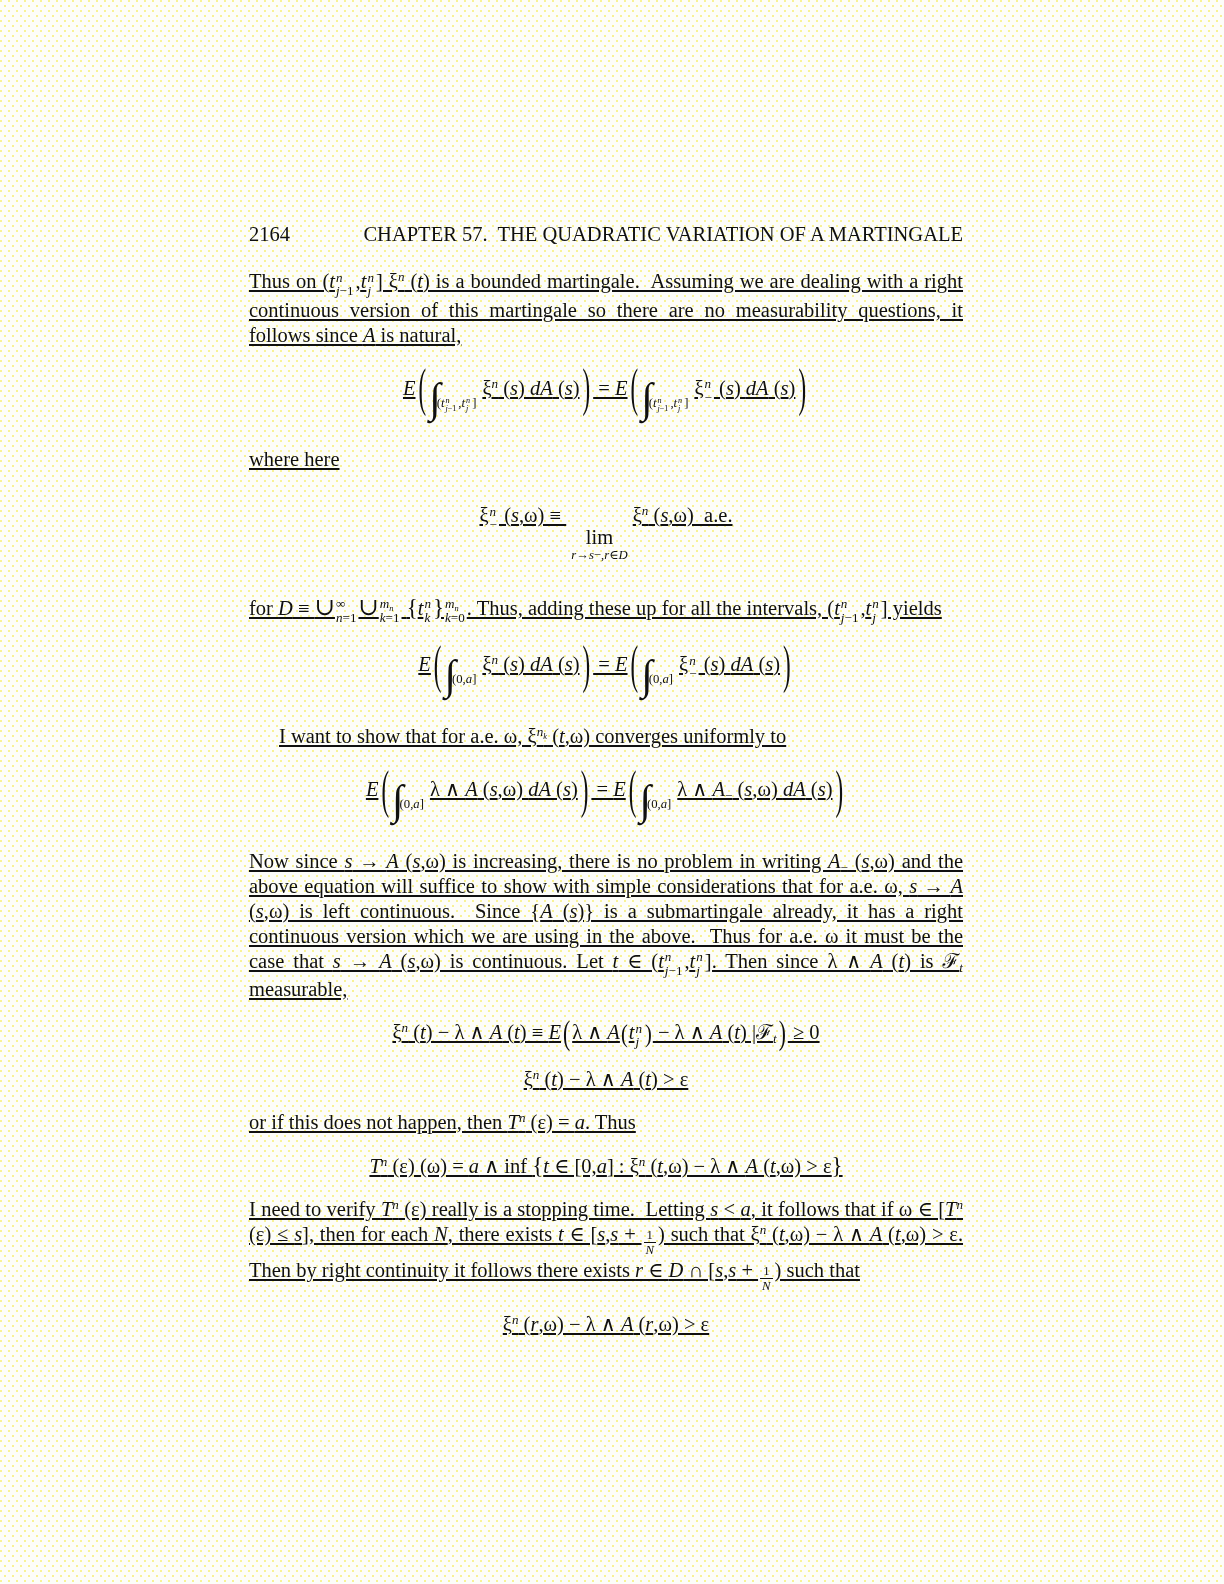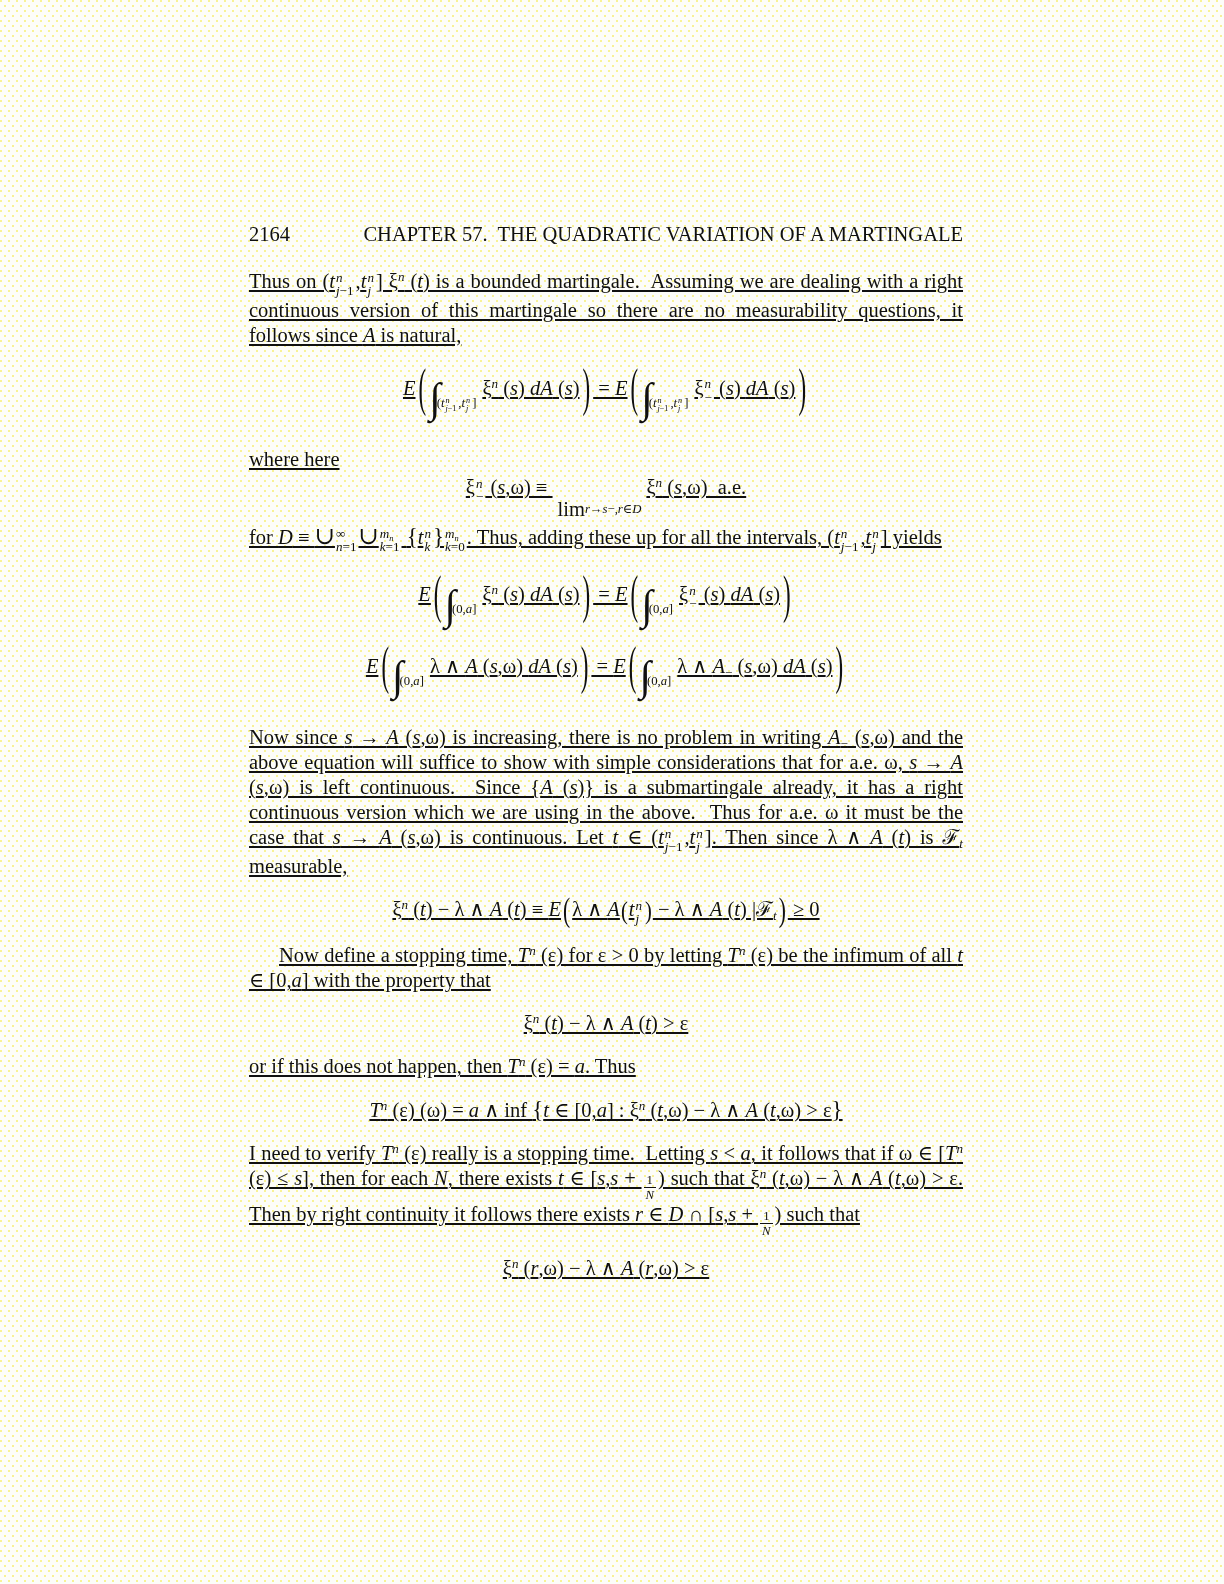--- a/index.html
+++ b/index.html
@@ -27,37 +27,37 @@
   .header{
     display:flex;justify-content:space-between;
     font-size:20.5px;line-height:25px;
     margin-bottom:22px;
   }
   .header span{white-space:pre;}
   .body-col{font-size:20.5px;line-height:25px;text-decoration:underline;}
   .para{text-align:justify;margin:3px 0;}
   .para.indent{text-indent:30px;}
   .line{margin:3px 0;}
-  .disp{text-align:center;margin:3px 0;}
+  .disp{text-align:center;margin:31px 0;}
   .disp.tall{margin:28px 0;}
   .disp.sp{margin:18px 0;}
   
   i{font-style:italic;}
   sup{font-size:64%;vertical-align:0.5em;line-height:0;}
   sub{font-size:64%;vertical-align:-0.3em;line-height:0;}
   .ss{display:inline-block;vertical-align:-0.55em;line-height:1.02;font-size:64%;text-align:left;margin:0 2px 0 1px;}
   .ss>span{display:block;}
   .int{font-size:205%;line-height:1;vertical-align:-0.42em;display:inline-block;}
   .il{font-size:62%;position:relative;top:0.95em;margin:0 6px 0 -4px;display:inline-block;line-height:1;}
   .bp{display:inline-block;transform:scaleY(2.3);transform-origin:center;font-size:112%;vertical-align:-0.12em;margin:0 3px;line-height:1;}
   .mp{display:inline-block;transform:scaleY(1.55);transform-origin:center;font-size:105%;vertical-align:-0.08em;margin:0 2px;line-height:1;}
   .pp{display:inline-block;transform:scaleY(1.25);transform-origin:center;vertical-align:-0.04em;margin:0 1px;line-height:1;}
   .br{font-size:112%;}
   .cup{font-size:118%;}
-  .limop{display:inline-flex;flex-direction:row;align-items:center;line-height:1.05;vertical-align:-1.05em;margin:0 5px;}
+  .limop{display:inline-flex;flex-direction:column;align-items:center;line-height:1.05;vertical-align:-1.05em;margin:0 5px;}
   .limop .ls{font-size:62%;margin-top:1px;}
   .frac{display:inline-flex;flex-direction:column;align-items:center;line-height:1.12;font-size:62%;vertical-align:0.12em;margin:0 2px;}
   .frac>span:last-child{border-top:1.2px solid var(--ink);padding:0 2px;}
 </style>
 </head>
 <body>
 
 <div class="sheet">
   <div class="header">
     <span>2164</span>
@@ -66,24 +66,24 @@
   <div class="body-col">
       <div class="para">Thus on (<i>t</i><span class="ss"><span><i>n</i></span><span><i>j</i>−1</span></span>,<i>t</i><span class="ss"><span><i>n</i></span><span><i>j</i></span></span>] ξ<sup><i>n</i></sup> (<i>t</i>) is a bounded martingale.&nbsp; Assuming we are dealing with a right continuous version of this martingale so there are no measurability questions, it follows since <i>A</i> is natural,</div>
       <div class="disp tall"><i>E</i><span class="bp">(</span><span class="int">∫</span><span class="il">(<i>t</i><span class="ss"><span><i>n</i></span><span><i>j</i>−1</span></span>,<i>t</i><span class="ss"><span><i>n</i></span><span><i>j</i></span></span>]</span>ξ<sup><i>n</i></sup> (<i>s</i>) <i>dA</i> (<i>s</i>)<span class="bp">)</span> = <i>E</i><span class="bp">(</span><span class="int">∫</span><span class="il">(<i>t</i><span class="ss"><span><i>n</i></span><span><i>j</i>−1</span></span>,<i>t</i><span class="ss"><span><i>n</i></span><span><i>j</i></span></span>]</span>ξ<span class="ss"><span><i>n</i></span><span>−</span></span> (<i>s</i>) <i>dA</i> (<i>s</i>)<span class="bp">)</span></div>
       <div class="line">where here</div>
       <div class="disp">ξ<span class="ss"><span><i>n</i></span><span>−</span></span> (<i>s</i>,ω) ≡ <span class="limop">
           <span class="lo">lim</span>
           <span class="ls"><i>r</i>→<i>s</i>−,<i>r</i>∈<i>D</i></span>
         </span>ξ<sup><i>n</i></sup> (<i>s</i>,ω)&nbsp; a.e.</div>
       <div class="para">for <i>D</i> ≡ <span class="cup">∪</span><span class="ss"><span>∞</span><span><i>n</i>=1</span></span><span class="cup">∪</span><span class="ss"><span><i>m<sub>n</sub></i></span><span><i>k</i>=1</span></span> <span class="br">{</span><i>t</i><span class="ss"><span><i>n</i></span><span><i>k</i></span></span><span class="br">}</span><span class="ss"><span><i>m<sub>n</sub></i></span><span><i>k</i>=0</span></span>. Thus, adding these up for all the intervals, (<i>t</i><span class="ss"><span><i>n</i></span><span><i>j</i>−1</span></span>,<i>t</i><span class="ss"><span><i>n</i></span><span><i>j</i></span></span>] yields</div>
       <div class="disp tall"><i>E</i><span class="bp">(</span><span class="int">∫</span><span class="il">(0,<i>a</i>]</span>ξ<sup><i>n</i></sup> (<i>s</i>) <i>dA</i> (<i>s</i>)<span class="bp">)</span> = <i>E</i><span class="bp">(</span><span class="int">∫</span><span class="il">(0,<i>a</i>]</span>ξ<span class="ss"><span><i>n</i></span><span>−</span></span> (<i>s</i>) <i>dA</i> (<i>s</i>)<span class="bp">)</span></div>
+      <div class="para indent">I want to show that for a.e. ω, ξ<sup><i>n<sub>k</sub></i></sup> (<i>t</i>,ω) converges uniformly to</div>
       <div class="disp tall"><i>E</i><span class="bp">(</span><span class="int">∫</span><span class="il">(0,<i>a</i>]</span>λ ∧ <i>A</i> (<i>s</i>,ω) <i>dA</i> (<i>s</i>)<span class="bp">)</span> = <i>E</i><span class="bp">(</span><span class="int">∫</span><span class="il">(0,<i>a</i>]</span>λ ∧ <i>A</i><sub>−</sub> (<i>s</i>,ω) <i>dA</i> (<i>s</i>)<span class="bp">)</span></div>
       <div class="para">Now since <i>s</i> → <i>A</i> (<i>s</i>,ω) is increasing, there is no problem in writing <i>A</i><sub>−</sub> (<i>s</i>,ω) and the above equation will suffice to show with simple considerations that for a.e. ω, <i>s</i> → <i>A</i> (<i>s</i>,ω) is left continuous.&nbsp; Since {<i>A</i> (<i>s</i>)} is a submartingale already, it has a right continuous version which we are using in the above.&nbsp; Thus for a.e. ω it must be the case that <i>s</i> → <i>A</i> (<i>s</i>,ω) is continuous. Let <i>t</i> ∈ (<i>t</i><span class="ss"><span><i>n</i></span><span><i>j</i>−1</span></span>,<i>t</i><span class="ss"><span><i>n</i></span><span><i>j</i></span></span>]. Then since λ ∧ <i>A</i> (<i>t</i>) is ℱ<sub><i>t</i></sub> measurable,</div>
       <div class="disp sp">ξ<sup><i>n</i></sup> (<i>t</i>) − λ ∧ <i>A</i> (<i>t</i>) ≡ <i>E</i><span class="mp">(</span>λ ∧ <i>A</i><span class="pp">(</span><i>t</i><span class="ss"><span><i>n</i></span><span><i>j</i></span></span><span class="pp">)</span> − λ ∧ <i>A</i> (<i>t</i>) |ℱ<sub><i>t</i></sub><span class="mp">)</span> ≥ 0</div>
-      <div class="para indent">Now define a stopping time, <i>T</i><sup><i>n</i></sup> (ε) for ε &gt; 0 by letting <i>T</i><sup><i>n</i></sup> (ε) be the infimum of all <i>t</i> ∈ [0,<i>a</i>] with the property that</div>
       <div class="disp sp">ξ<sup><i>n</i></sup> (<i>t</i>) − λ ∧ <i>A</i> (<i>t</i>) &gt; ε</div>
       <div class="line">or if this does not happen, then <i>T</i><sup><i>n</i></sup> (ε) = <i>a</i>. Thus</div>
       <div class="disp sp"><i>T</i><sup><i>n</i></sup> (ε) (ω) = <i>a</i> ∧ inf <span class="br">{</span><i>t</i> ∈ [0,<i>a</i>] : ξ<sup><i>n</i></sup> (<i>t</i>,ω) − λ ∧ <i>A</i> (<i>t</i>,ω) &gt; ε<span class="br">}</span></div>
       <div class="para">I need to verify <i>T</i><sup><i>n</i></sup> (ε) really is a stopping time.&nbsp; Letting <i>s</i> &lt; <i>a</i>, it follows that if ω ∈ [<i>T</i><sup><i>n</i></sup> (ε) ≤ <i>s</i>], then for each <i>N</i>, there exists <i>t</i> ∈ [<i>s</i>,<i>s</i> + <span class="frac">
           <span>1</span>
           <span><i>N</i></span>
         </span>) such that ξ<sup><i>n</i></sup> (<i>t</i>,ω) − λ ∧ <i>A</i> (<i>t</i>,ω) &gt; ε. Then by right continuity it follows there exists <i>r</i> ∈ <i>D</i> ∩ [<i>s</i>,<i>s</i> + <span class="frac">
           <span>1</span>
           <span><i>N</i></span>
         </span>) such that</div>

